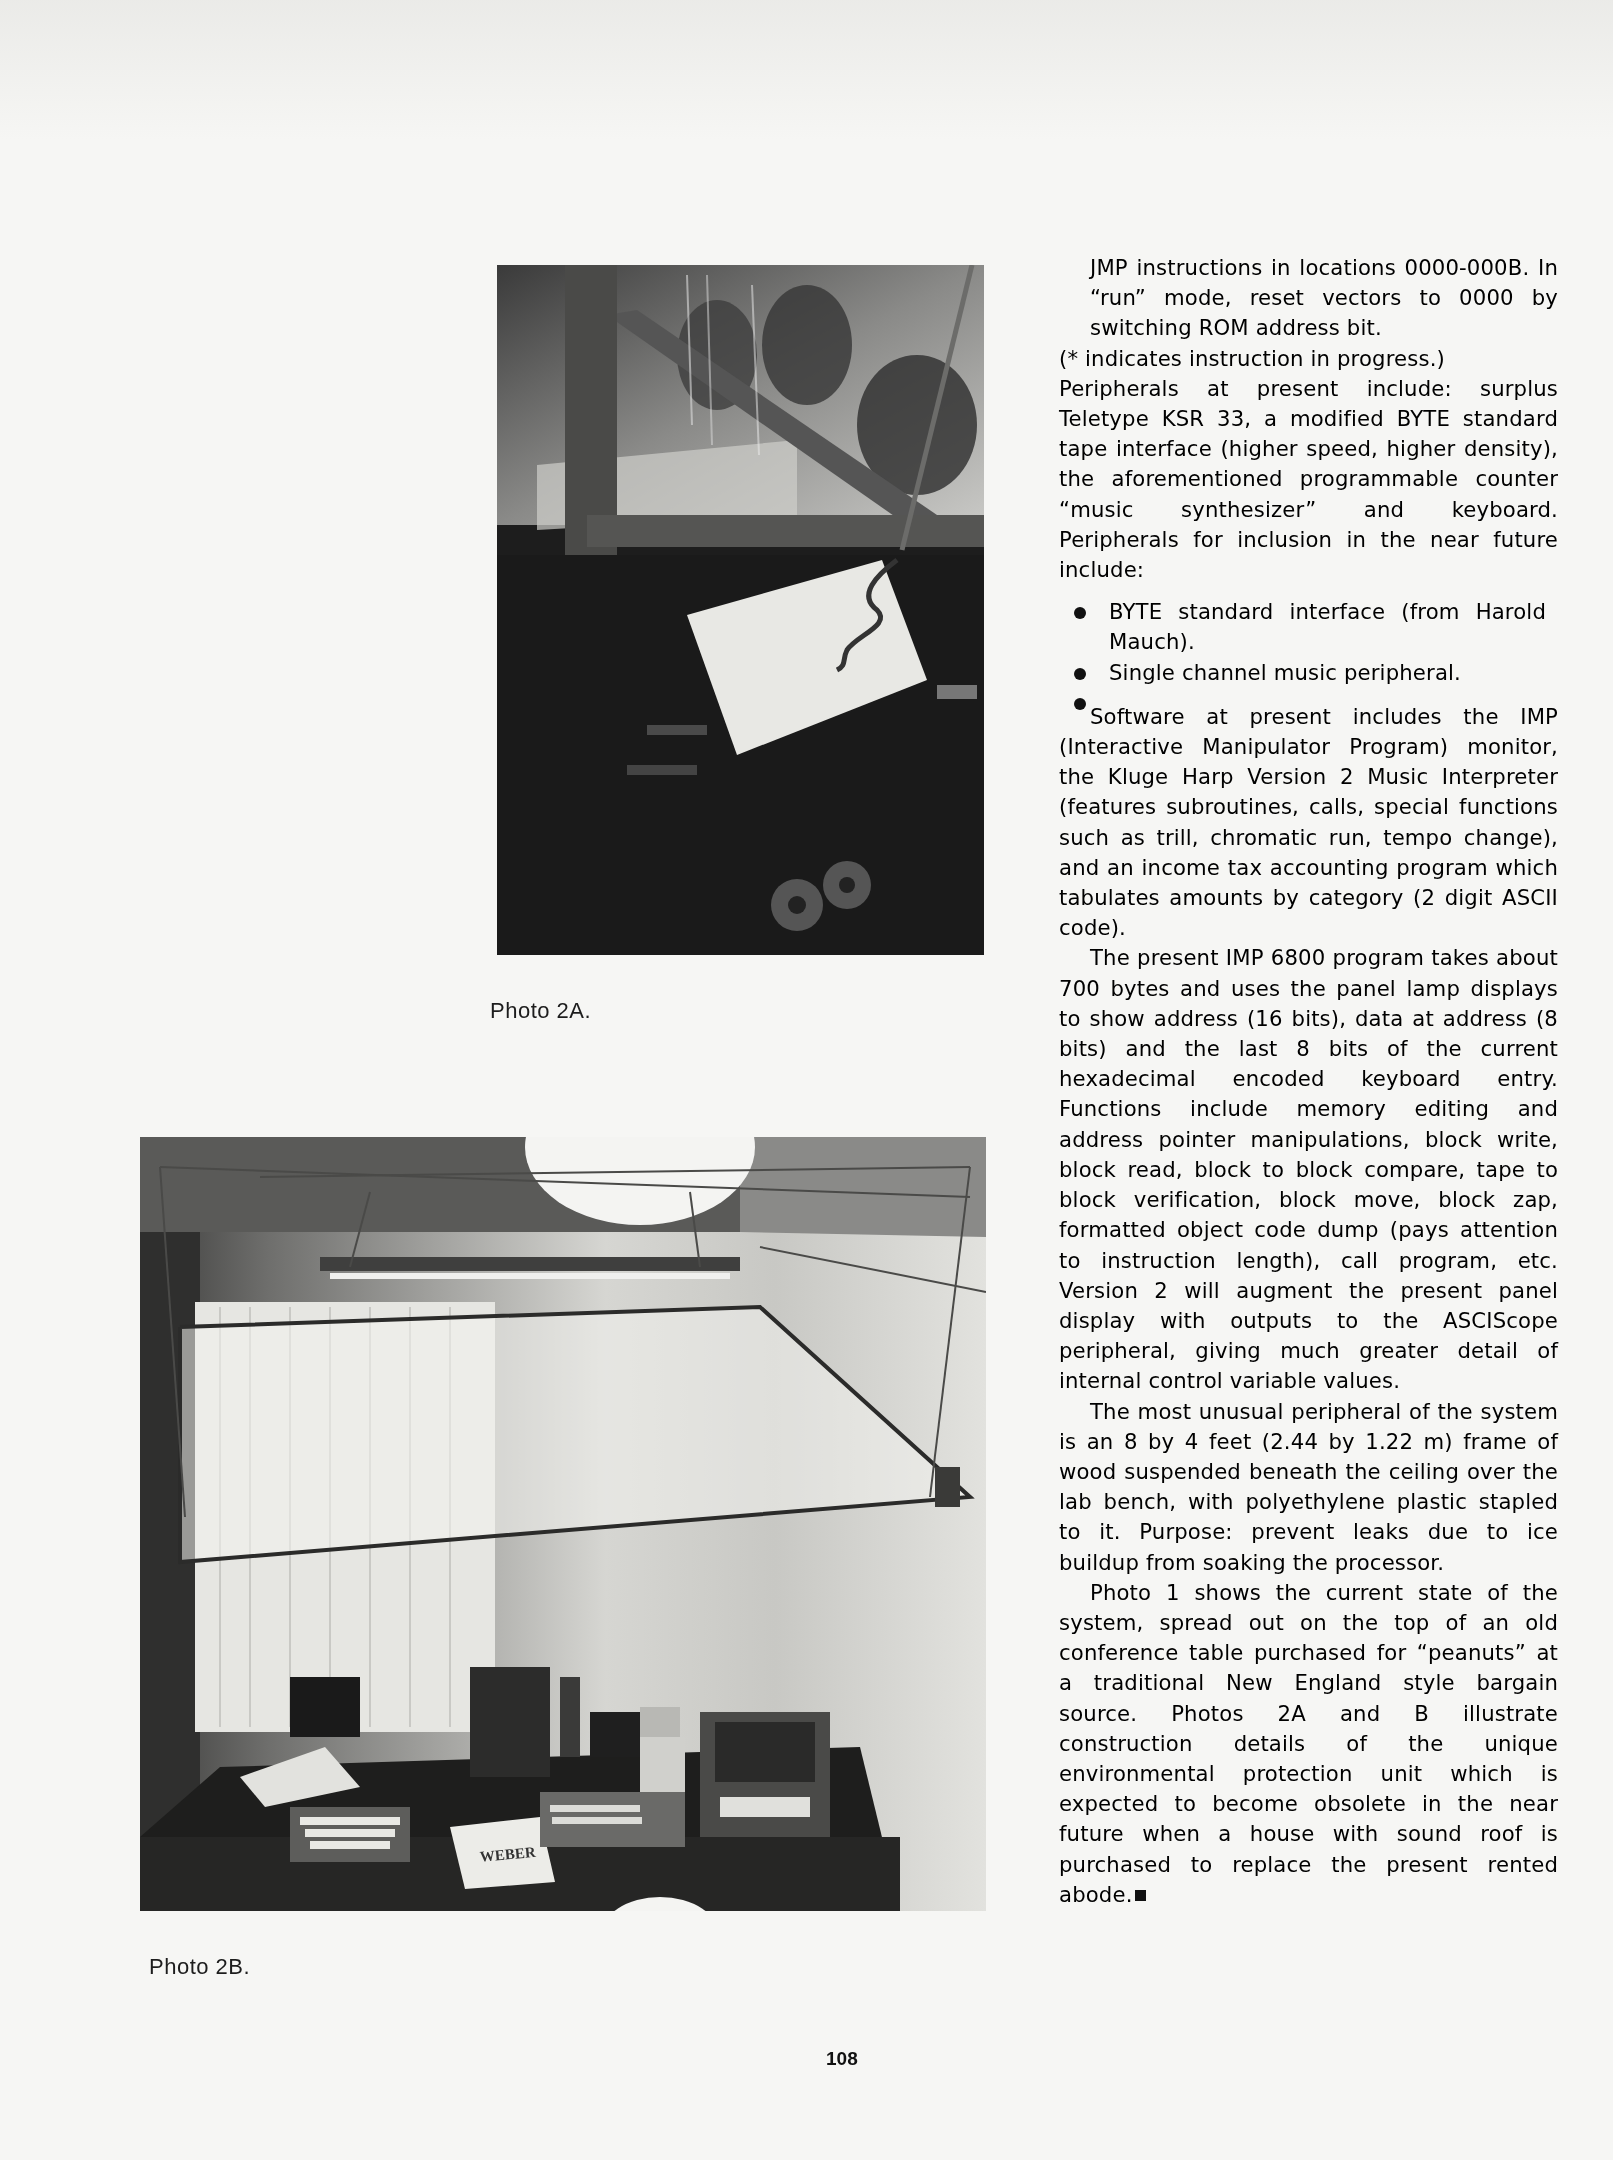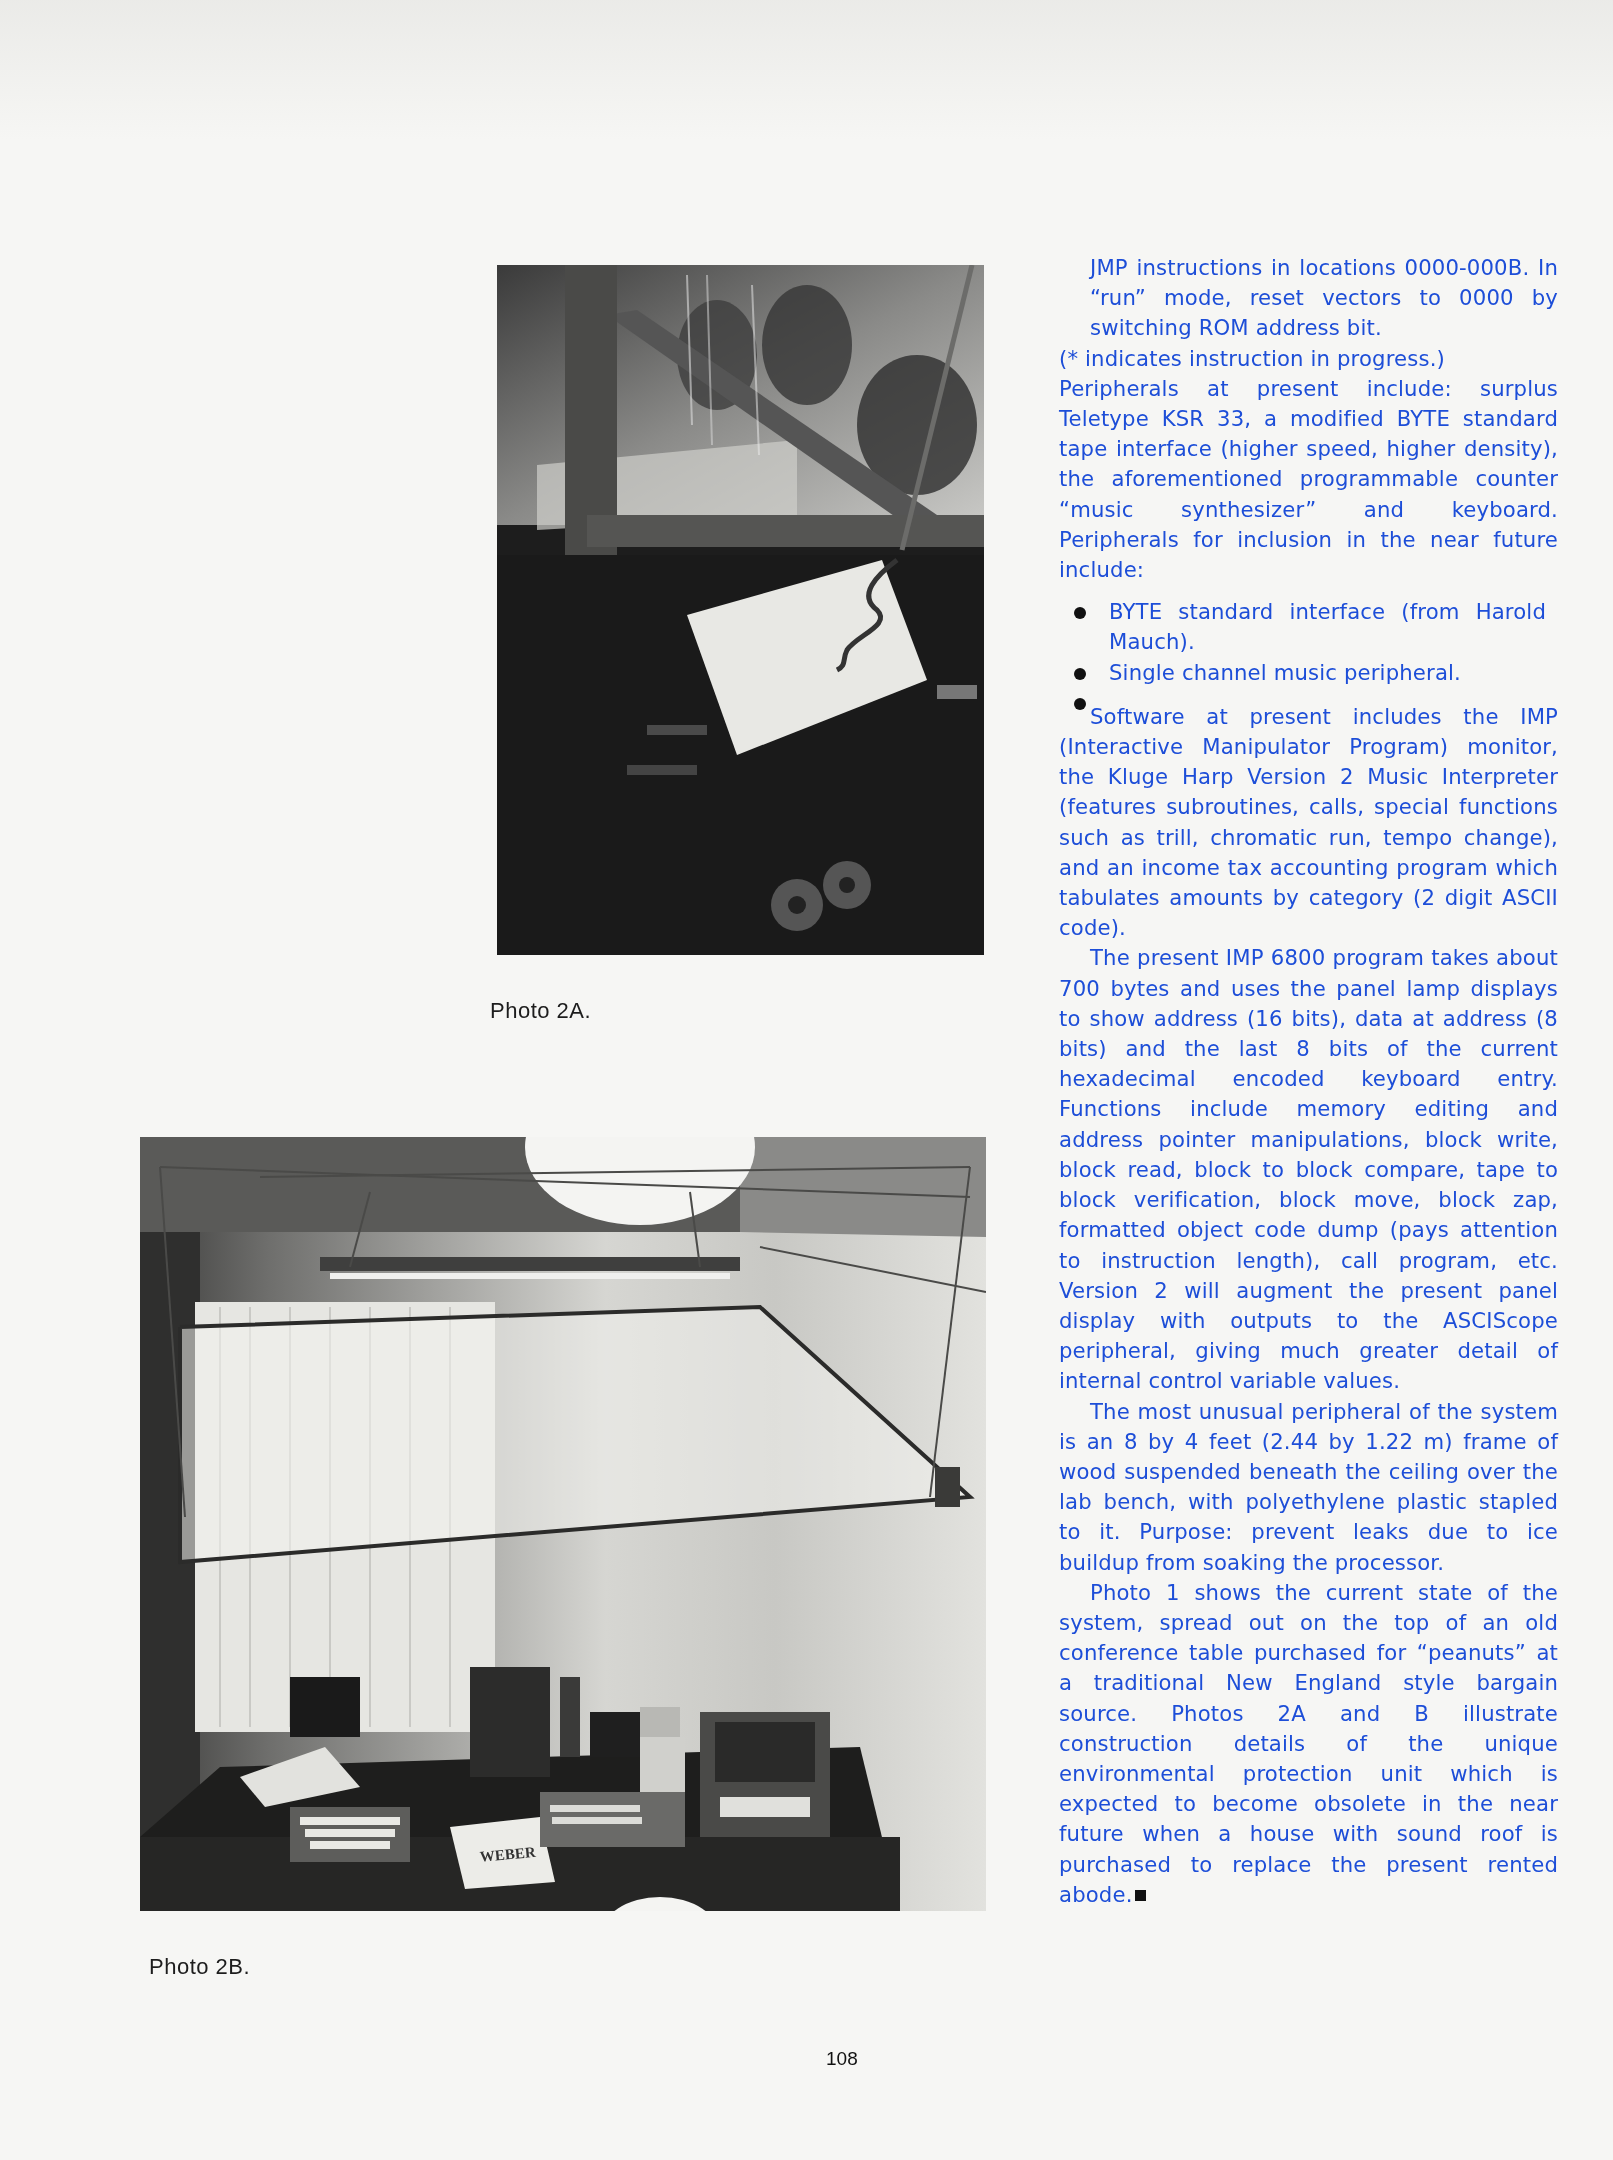--- a/index.html
+++ b/index.html
@@ -39,35 +39,35 @@
       letter-spacing: 0.5px;
       color: #1d1d1d;
     }
     #caption-2a { left: 490px; top: 998px; }
     #caption-2b { left: 149px; top: 1954px; }
 
     .page-number {
       position: absolute;
       left: 826px; top: 2048px;
       font-family: "Liberation Sans", "DejaVu Sans", sans-serif;
-      font-weight: normal;
+      font-weight: bold;
       font-size: 19px;
       color: #111;
     }
 
     
     .column {
       position: absolute;
       left: 1059px;
       top: 253px;
       width: 499px;
       font-family: "DejaVu Sans", "Liberation Sans", sans-serif;
       font-size: 21.2px;
       line-height: 30.2px;
-      color: #1d4ed8;
+      color: #000000;
       text-align: justify;
       letter-spacing: 0.15px;
     }
     .column p { margin: 0; }
     .hang { padding-left: 31px; }
     .indent { text-indent: 31px; }
     .gap { margin-top: 14px !important; }
 
     .bullets { margin: 12px; padding: 0; list-style: none; }
     .bullets li {

